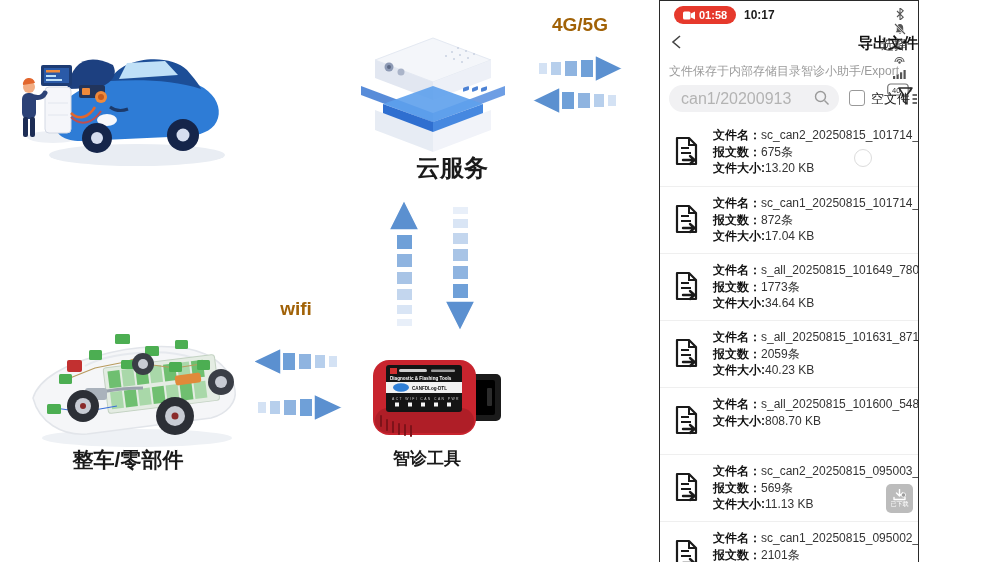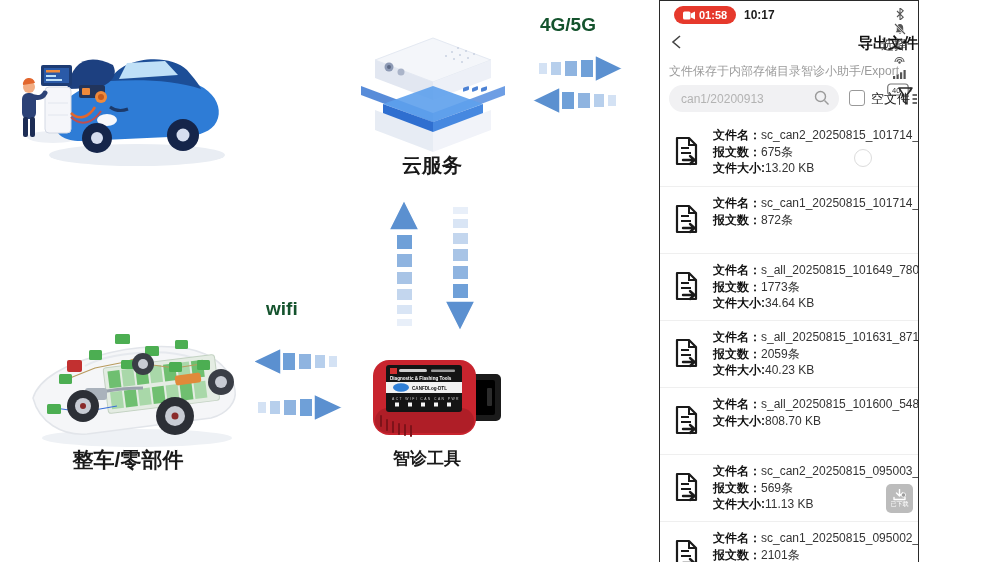--- a/index.html
+++ b/index.html
@@ -2,21 +2,21 @@
 <html><head>
 <meta charset="utf-8">
 <style>
   * { margin:0; padding:0; box-sizing:border-box; }
   html,body { width:1000px; height:562px; overflow:hidden; }
   body { font-family:"Liberation Sans","DejaVu Sans",sans-serif; background:#fff; position:relative; }
   .abs { position:absolute; }
 
   
   .diag-label { position:absolute; font-weight:bold; color:#1a1a1a; text-align:center; }
-  .net-label  { position:absolute; font-weight:bold; color:#14532d; font-size:19px; }
+  .net-label  { position:absolute; font-weight:bold; color:#a16207; text-align:center; font-size:19px; }
 
   
   .phone { position:absolute; left:659px; top:0; width:260px; height:562px;
            background:#fff; border-left:1.5px solid #2a2a2a; border-right:1.5px solid #2a2a2a;
            border-top:1.5px solid #2a2a2a; overflow:hidden; }
   .statusbar { position:absolute; left:0; top:4px; width:100%; height:22px; }
   .rec-pill { position:absolute; left:14px; top:1px; height:18px; padding:0 9px;
               background:#e6392c; border-radius:10px; color:#fff; font-size:11px; font-weight:bold;
               display:flex; align-items:center; gap:4px; }
   .clock { position:absolute; left:84px; top:3px; font-size:12px; color:#1c1c1c; font-weight:bold; }
@@ -25,21 +25,21 @@
   .hdr-back { position:absolute; left:10px; top:33px; width:14px; height:16px; }
   .hdr-title { position:absolute; left:0; top:33px; width:100%; text-align:right;
                font-size:15px; font-weight:bold; color:#111;font-family:Liberation Serif, serif; }
   .hdr-select { position:absolute; right:11px; top:35px; font-size:13px; color:#333; }
 
   .path-note { position:absolute; left:9px; top:62px; font-size:12px; color:#9b9b9b; white-space:nowrap; }
 
   .search-pill { position:absolute; left:9px; top:84px; width:170px; height:27px;
                  background:#f1f1f3; border-radius:14px; }
   .search-input { position:absolute; left:12px; top:0; width:130px; height:27px; border:none; outline:none;
-                  background:transparent; font-size:12px; color:#555; font-family:inherit; }
+                  background:transparent; font-size:16px; color:#555; font-family:inherit; }
   .search-input::placeholder { color:#b3b3b3; }
   .search-glass { position:absolute; right:9px; top:5px; }
   .empty-cb { position:absolute; left:189px; top:89px; width:16px; height:16px;
               border:1.5px solid #999; border-radius:3px; background:#fff; }
   .empty-lbl { position:absolute; left:211px; top:89px; font-size:13px; color:#1e1e1e; }
   .filter-btn { position:absolute; left:238px; top:85px; width:20px; height:22px; }
 
   .file-list { position:absolute; left:0; top:118px; width:100%; }
   .file-item { position:relative; height:67px; padding:8px 0 0 53px; }
   .file-item + .file-item { border-top:1px solid #efefef; }
@@ -125,21 +125,21 @@
     <polygon points="25,70 75,88 75,99 25,81" fill="#2f6fd0"></polygon>
     <polygon points="75,88 125,70 125,81 75,99" fill="#4688e0"></polygon>
 
     <polygon points="17,76 75,98 75,118 17,96" fill="#e7ecf4"></polygon>
     <polygon points="75,98 133,76 133,96 75,118" fill="#f1f3f9"></polygon>
     <rect x="105" y="88" width="6" height="4" rx="1" fill="#4d82d4" transform="skewY(-18)"></rect>
     <rect x="114" y="91" width="6" height="4" rx="1" fill="#4d82d4" transform="skewY(-18)"></rect>
     <rect x="123" y="94" width="6" height="4" rx="1" fill="#4d82d4" transform="skewY(-18)"></rect>
   </svg>
 </div>
-<div class="diag-label" style="left:372px; top:152px; width:120px; font-size:20px;text-align:center;">云服务</div>
+<div class="diag-label" style="left:392px; top:152px; width:120px; font-size:24px;text-align:center;">云服务</div>
 
 <div class="net-label" style="left:540px; top:14px; width:80px;">4G/5G</div>
 <div class="abs" style="left:537px; top:53px;">
   <svg width="88" height="32" viewBox="0 0 88 32">
     <rect x="2" y="10" width="8" height="11" fill="#d4e2f4"></rect>
     <rect x="14" y="9" width="10" height="13" fill="#b7cfec"></rect>
     <rect x="28" y="8" width="12" height="15" fill="#8fb4e0"></rect>
     <rect x="44" y="7" width="12" height="17" fill="#6fa0d8"></rect>
     <polygon points="58,2 86,15.5 58,29" fill="#5b90d0" stroke="#fff" stroke-width="1.5"></polygon>
   </svg>
@@ -382,20 +382,21 @@
   <div class="file-item">
     <svg class="doc-icon" width="27" height="32" viewBox="0 0 27 32">
       <path d="M3 2 h12 l7 7 v19 h-19 Z" fill="none" stroke="#1a1a1a" stroke-width="2.2" stroke-linejoin="round"></path>
       <path d="M15 2 v7 h7" fill="none" stroke="#1a1a1a" stroke-width="2"></path>
       <line x1="7" y1="12" x2="15" y2="12" stroke="#1a1a1a" stroke-width="2"></line>
       <line x1="7" y1="17" x2="17" y2="17" stroke="#1a1a1a" stroke-width="2"></line>
       <path d="M9 24 h11 M16 20 l4.5 4 l-4.5 4" fill="none" stroke="#1a1a1a" stroke-width="2.4" stroke-linecap="round" stroke-linejoin="round"></path>
     </svg>
     <div class="fi-row name-row"><b class="fl-name">文件名：</b><span class="fv-name">sc_can1_20250815_101714_433.bin</span></div>
     <div class="fi-row count-row"><b class="fl-count">报文数：</b><span class="fv-count">872条</span></div>
+    <div class="fi-row size-row"><b class="fl-size">文件大小:</b><span class="fv-size">17.04 KB</span></div>
 
   </div>
 
   <div class="file-item">
     <svg class="doc-icon" width="27" height="32" viewBox="0 0 27 32">
       <path d="M3 2 h12 l7 7 v19 h-19 Z" fill="none" stroke="#1a1a1a" stroke-width="2.2" stroke-linejoin="round"></path>
       <path d="M15 2 v7 h7" fill="none" stroke="#1a1a1a" stroke-width="2"></path>
       <line x1="7" y1="12" x2="15" y2="12" stroke="#1a1a1a" stroke-width="2"></line>
       <line x1="7" y1="17" x2="17" y2="17" stroke="#1a1a1a" stroke-width="2"></line>
       <path d="M9 24 h11 M16 20 l4.5 4 l-4.5 4" fill="none" stroke="#1a1a1a" stroke-width="2.4" stroke-linecap="round" stroke-linejoin="round"></path>

